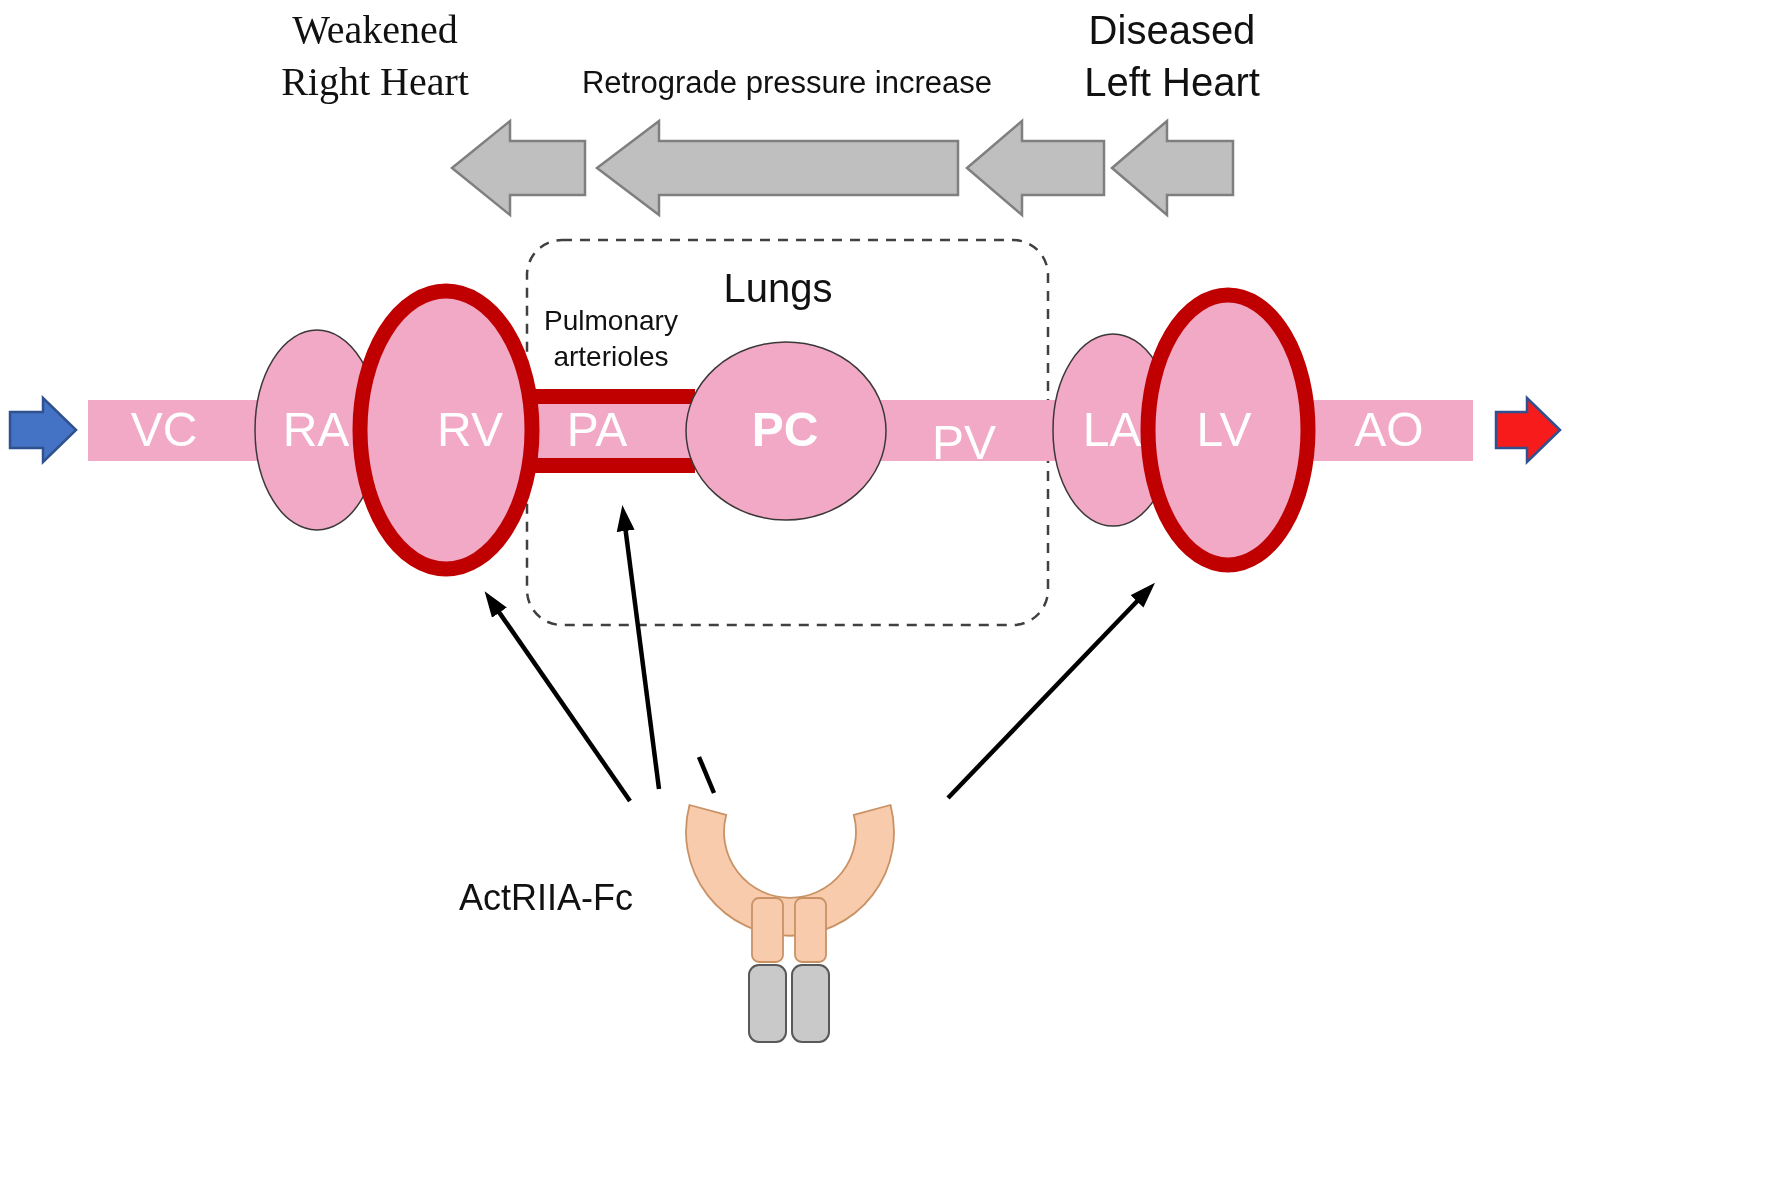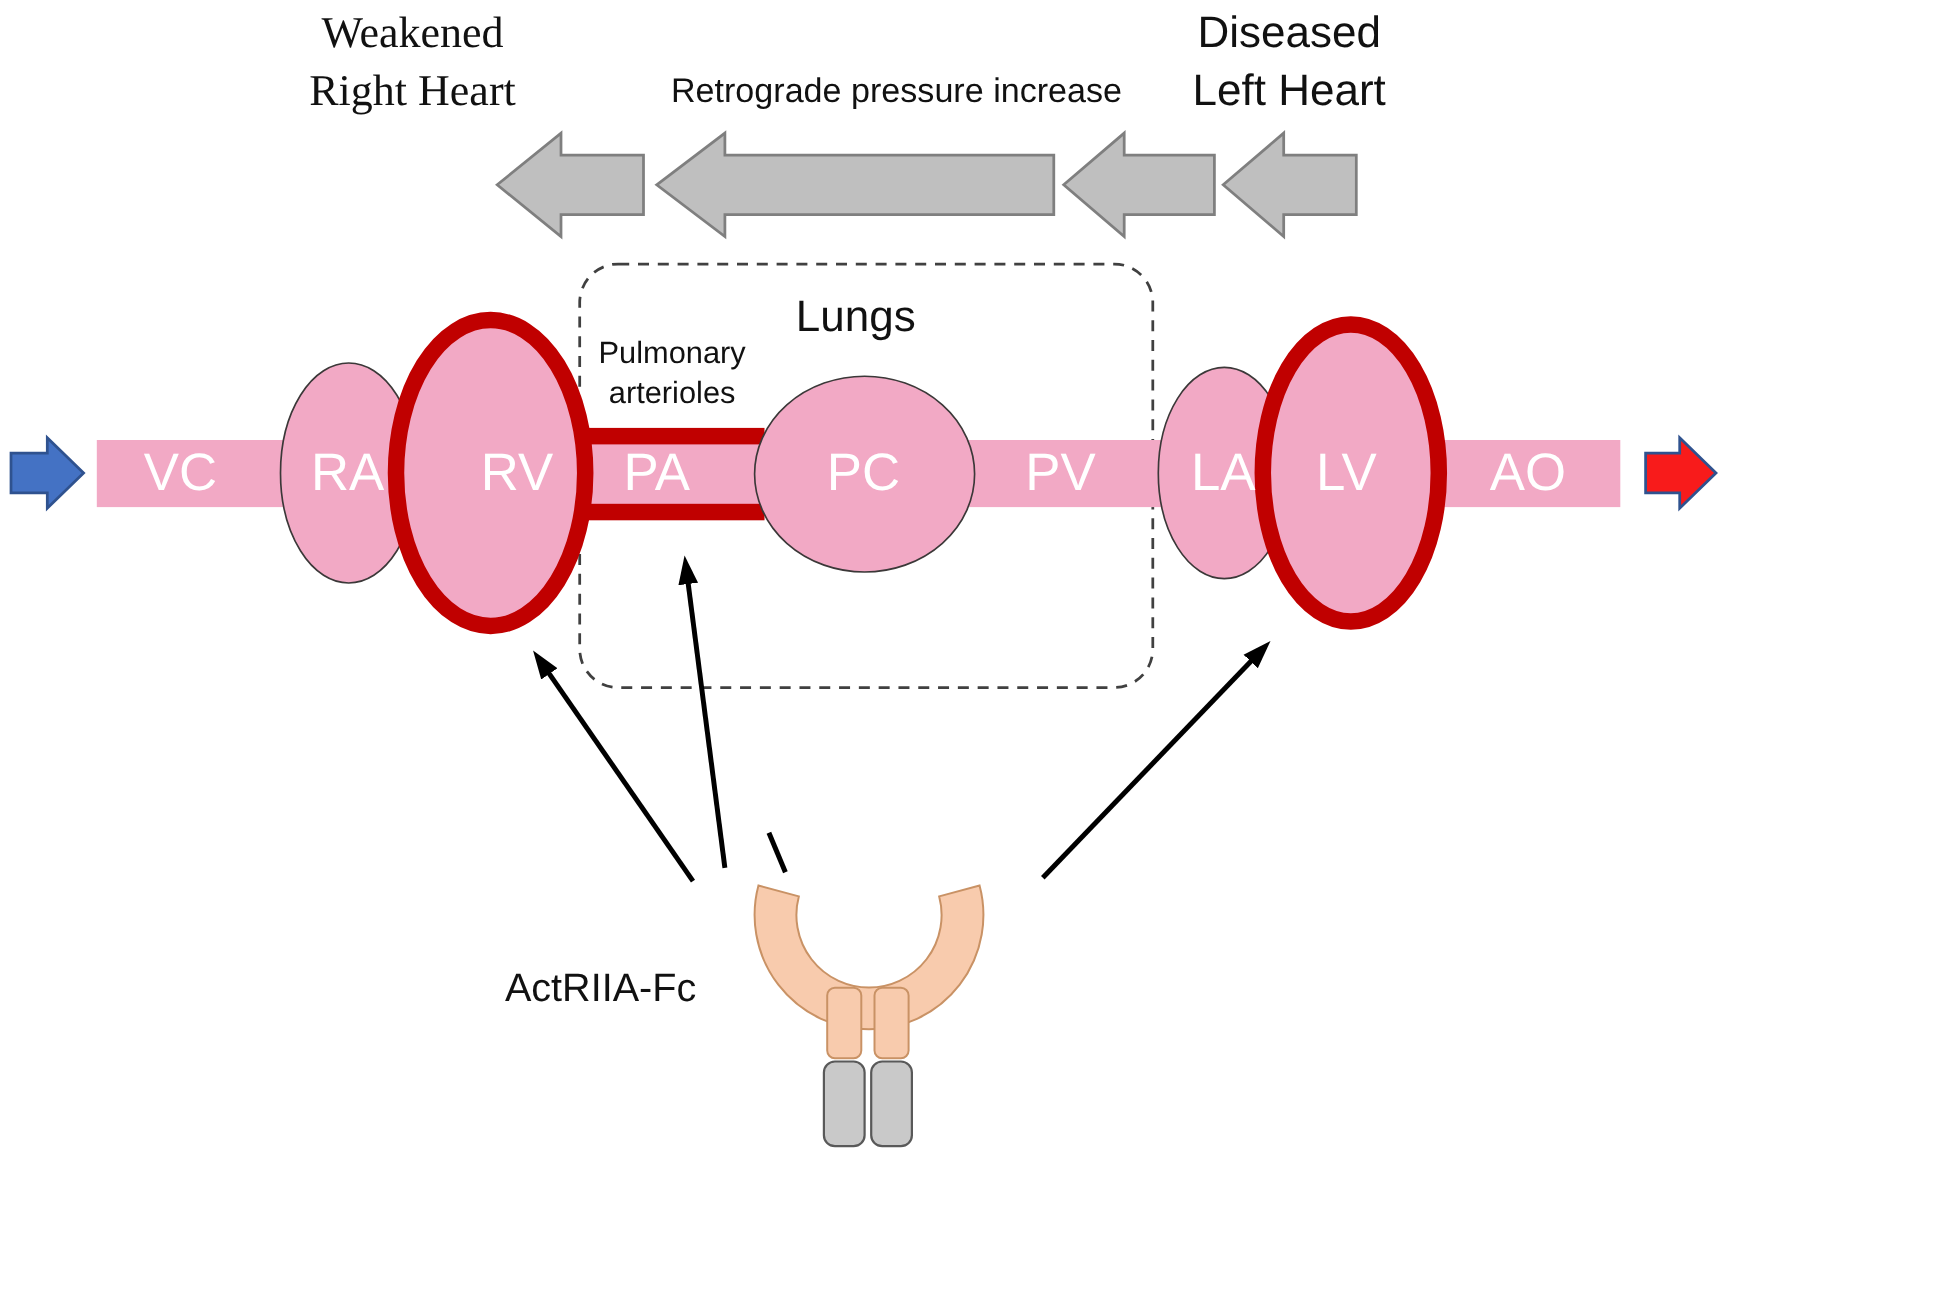--- a/index.html
+++ b/index.html
@@ -85,37 +85,37 @@
       <rect x="752" y="898" width="31" height="64" rx="7" stroke-width="1.8" fill="#F8CBAD" stroke="#C99265"></rect>
       <rect x="795" y="898" width="31" height="64" rx="7" stroke-width="1.8" fill="#F8CBAD" stroke="#C99265"></rect>
       <rect x="749" y="965" width="37" height="77" rx="10" stroke-width="2" fill="#C9C9C9" stroke="#595959"></rect>
       <rect x="792" y="965" width="37" height="77" rx="10" stroke-width="2" fill="#C9C9C9" stroke="#595959"></rect>
     </g>
   </svg>
 
   <div class="txt h1" style="left:375px;top:4px;font-family:Liberation Serif, serif;">Weakened
 Right Heart</div>
 
-  <div class="txt h2" style="left:787px;top:64px;margin-left:28px;">Retrograde pressure increase</div>
+  <div class="txt h2" style="left:787px;top:64px;">Retrograde pressure increase</div>
 
   <div class="txt h1" style="left:1172px;top:4px;">Diseased
 Left Heart</div>
 
   <div class="txt h3" style="left:778px;top:264px;">Lungs</div>
 
   <div class="txt small" style="left:611px;top:303px;">Pulmonary
 arterioles</div>
 
 
   <div class="txt drug" style="left:546px;top:876px;">ActRIIA-Fc</div>
 
 
   <div class="seg" style="left:164px;">VC</div>
   <div class="seg" style="left:316px;">RA</div>
   <div class="seg" style="left:470px;">RV</div>
   <div class="seg" style="left:597px;">PA</div>
-  <div class="seg" style="left:785px;">PC</div>
-  <div class="seg" style="left:964px;">PV</div>
+  <div class="seg" style="left:785px;font-weight:bold;">PC</div>
+  <div class="seg" style="left:964px;margin-top:13px;">PV</div>
   <div class="seg" style="left:1112px;">LA</div>
   <div class="seg" style="left:1224px;">LV</div>
   <div class="seg" style="left:1389px;">AO</div>
 
 </div>
 
 </body></html>

